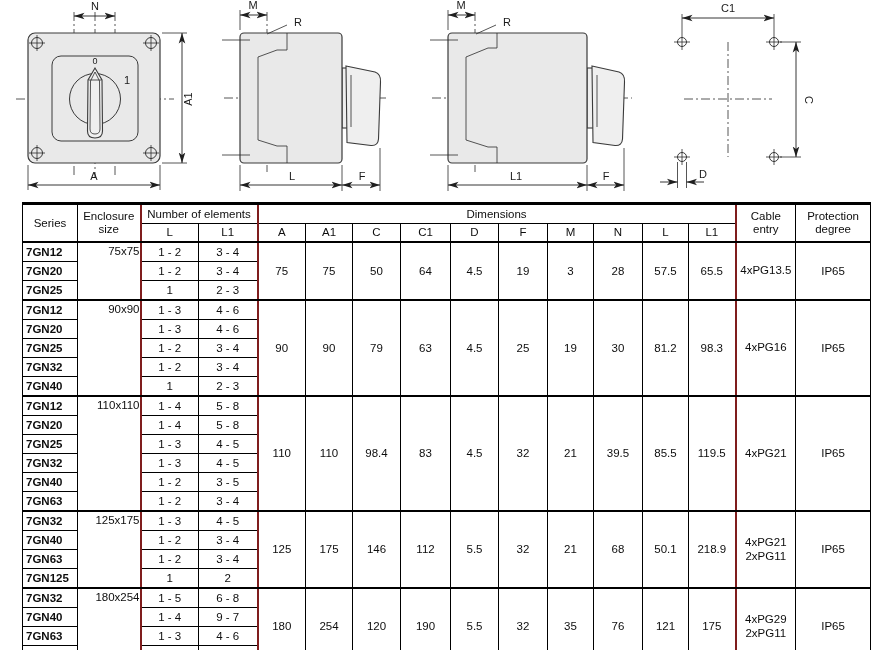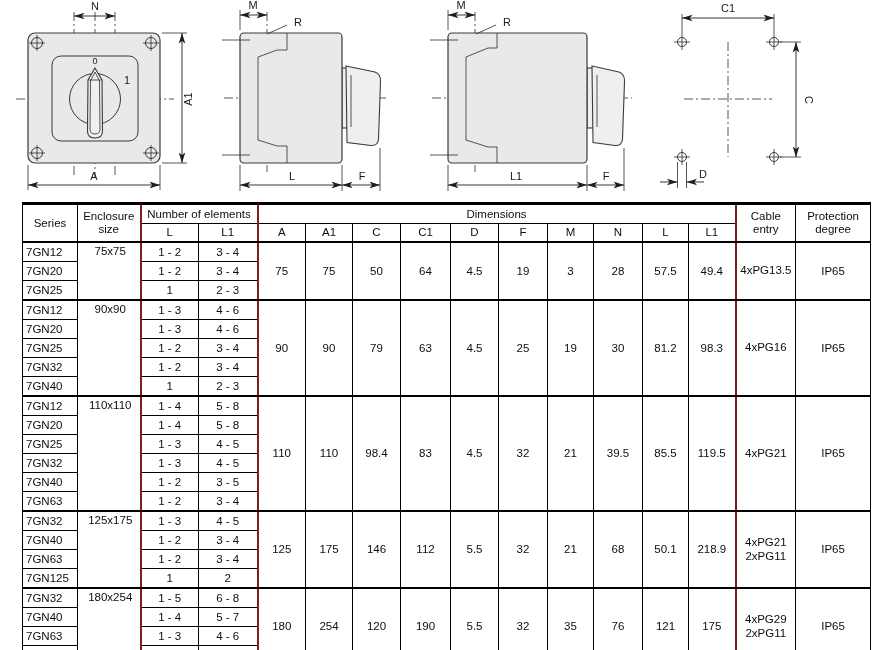--- a/index.html
+++ b/index.html
@@ -21,22 +21,22 @@
         border-left:1px solid #000;border-right:1px solid #000;border-top:3px solid #000;}
   th,td{border:1px solid #000;padding:0;text-align:center;vertical-align:middle;
         overflow:hidden;line-height:1.1;}
   thead th{font-weight:normal;white-space:normal;}
   thead tr:first-child th{height:18px;}
   thead tr:last-child th{height:17px;}
   tbody td{height:18px;white-space:nowrap;}
   .hb{border-bottom:2.5px solid #000;}
   .vl{border-left:2px solid #7f1d1d;}
   .ge{border-bottom:2.5px solid #000;}
-  .series{font-weight:normal;text-align:left;padding-left:3px;}
-  .enc{text-align:center;vertical-align:top;padding-left:3px;line-height:17px;}
+  .series{font-weight:bold;text-align:left;padding-left:3px;}
+  .enc{text-align:right;vertical-align:top;padding-left:3px;line-height:17px;}
   .cable{line-height:1.15;white-space:normal;}
 </style>
 </head>
 <body>
 
 <div class="page">
 
   <svg width="874" height="200" viewBox="0 0 874 200">
     <defs>
       <marker id="aR" markerWidth="12" markerHeight="9" refX="10.5" refY="4" orient="0" markerUnits="userSpaceOnUse">
@@ -283,21 +283,21 @@
             <td class="el">3 - 4</td>
             <td class="dim ge vl" rowspan="3">75</td>
             <td class="dim ge" rowspan="3">75</td>
             <td class="dim ge" rowspan="3">50</td>
             <td class="dim ge" rowspan="3">64</td>
             <td class="dim ge" rowspan="3">4.5</td>
             <td class="dim ge" rowspan="3">19</td>
             <td class="dim ge" rowspan="3">3</td>
             <td class="dim ge" rowspan="3">28</td>
             <td class="dim ge" rowspan="3">57.5</td>
-            <td class="dim ge" rowspan="3">49.4</td>
+            <td class="dim ge" rowspan="3">65.5</td>
             <td class="cable ge vl" rowspan="3">4xPG13.5</td>
             <td class="prot ge" rowspan="3">IP65</td>
           </tr>
           <tr>
             <td class="series">7GN20</td>
             <td class="el vl">1 - 2</td>
             <td class="el">3 - 4</td>
           </tr>
           <tr>
             <td class="series ge">7GN25</td>
@@ -432,21 +432,21 @@
             <td class="dim ge" rowspan="4">35</td>
             <td class="dim ge" rowspan="4">76</td>
             <td class="dim ge" rowspan="4">121</td>
             <td class="dim ge" rowspan="4">175</td>
             <td class="cable ge vl" rowspan="4">4xPG29<br>2xPG11</td>
             <td class="prot ge" rowspan="4">IP65</td>
           </tr>
           <tr>
             <td class="series">7GN40</td>
             <td class="el vl">1 - 4</td>
-            <td class="el">5 - 7</td>
+            <td class="el">9 - 7</td>
           </tr>
           <tr>
             <td class="series">7GN63</td>
             <td class="el vl">1 - 3</td>
             <td class="el">4 - 6</td>
           </tr>
           <tr>
             <td class="series ge">7GN125</td>
             <td class="el vl ge">1 - 2</td>
             <td class="el ge">3 - 4</td>

